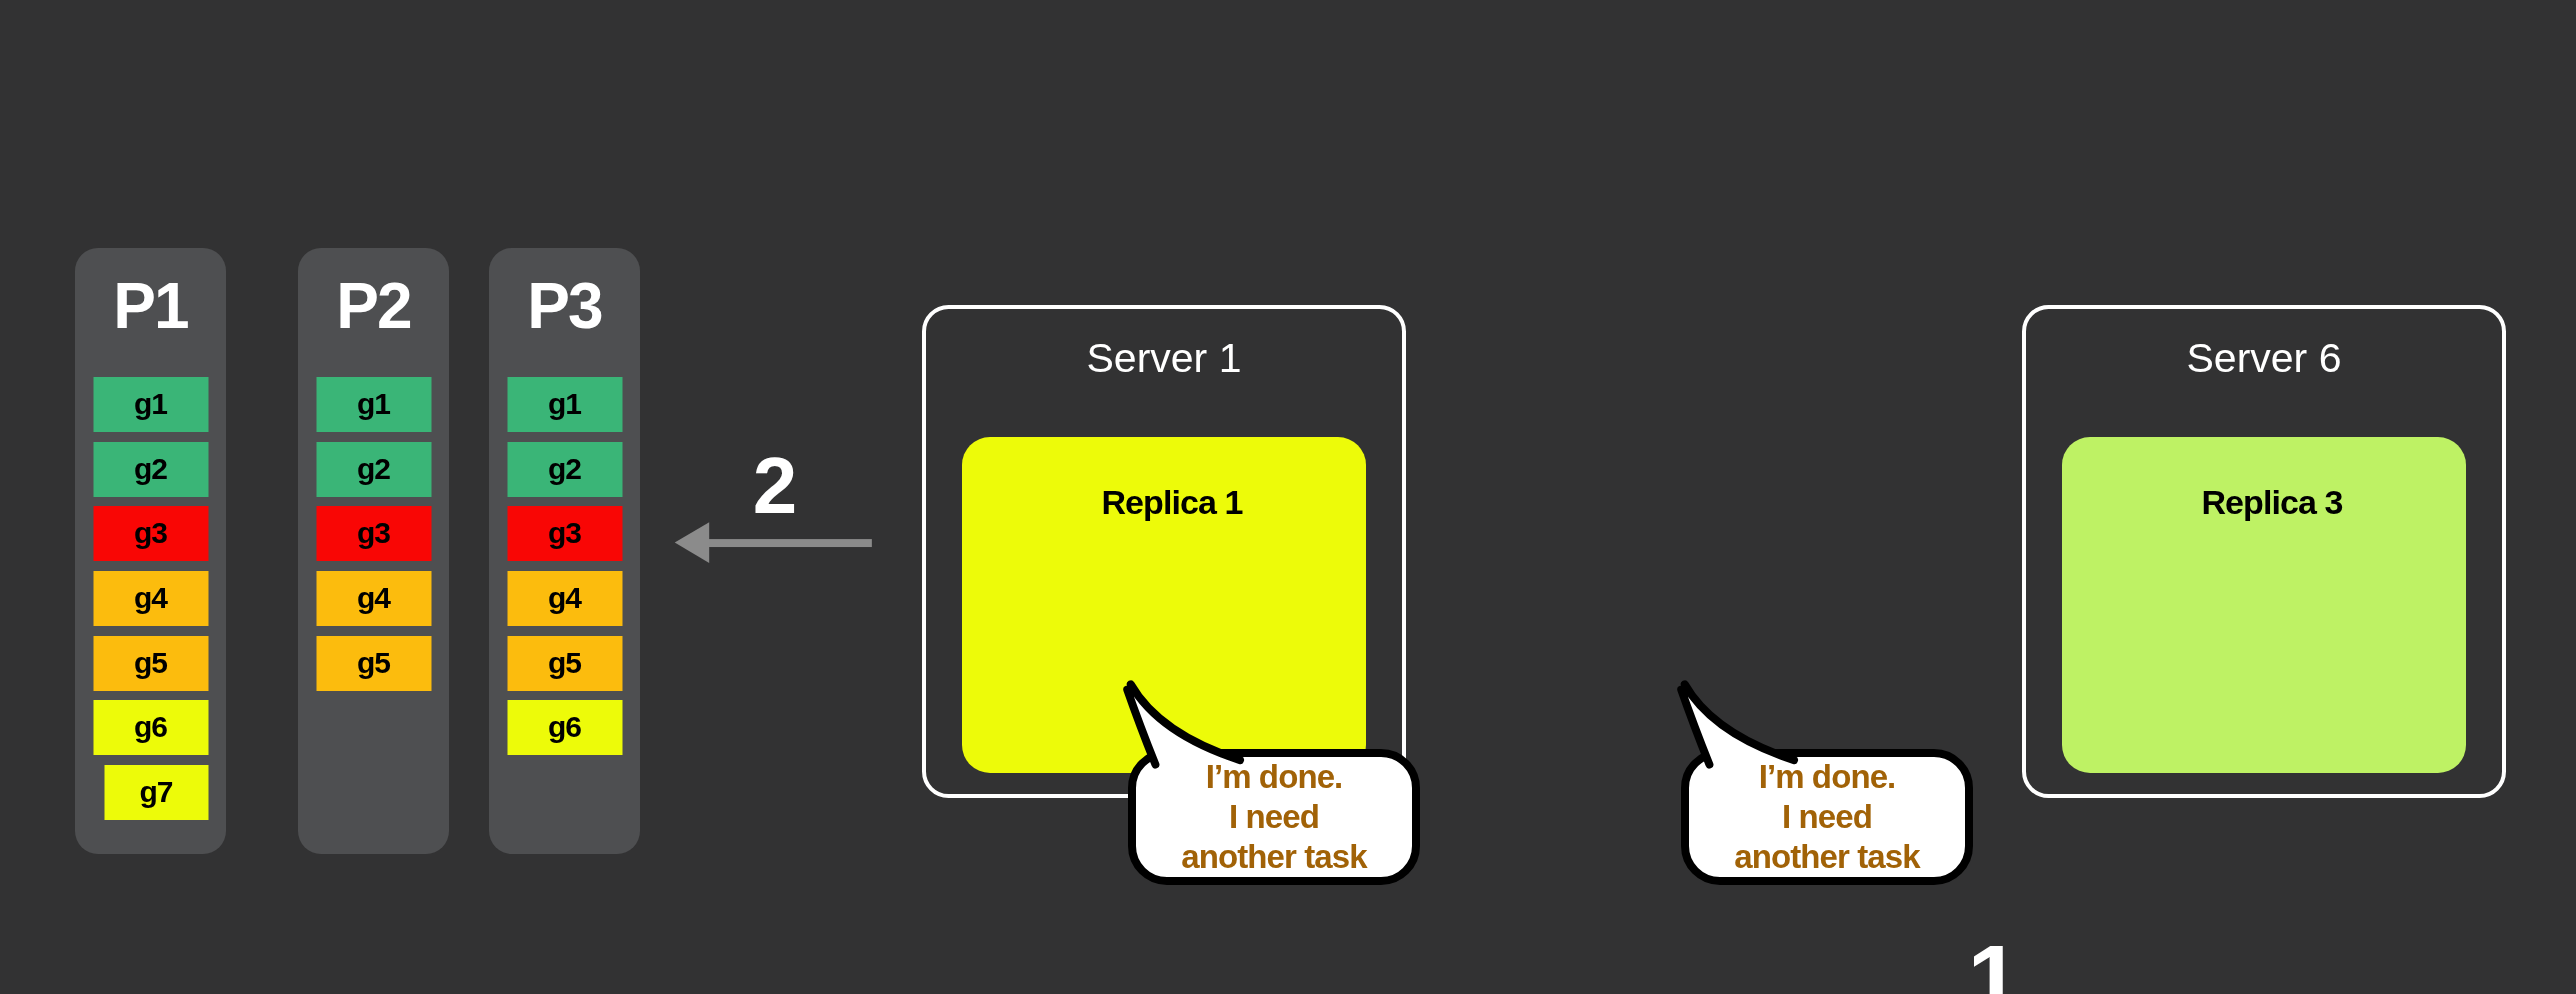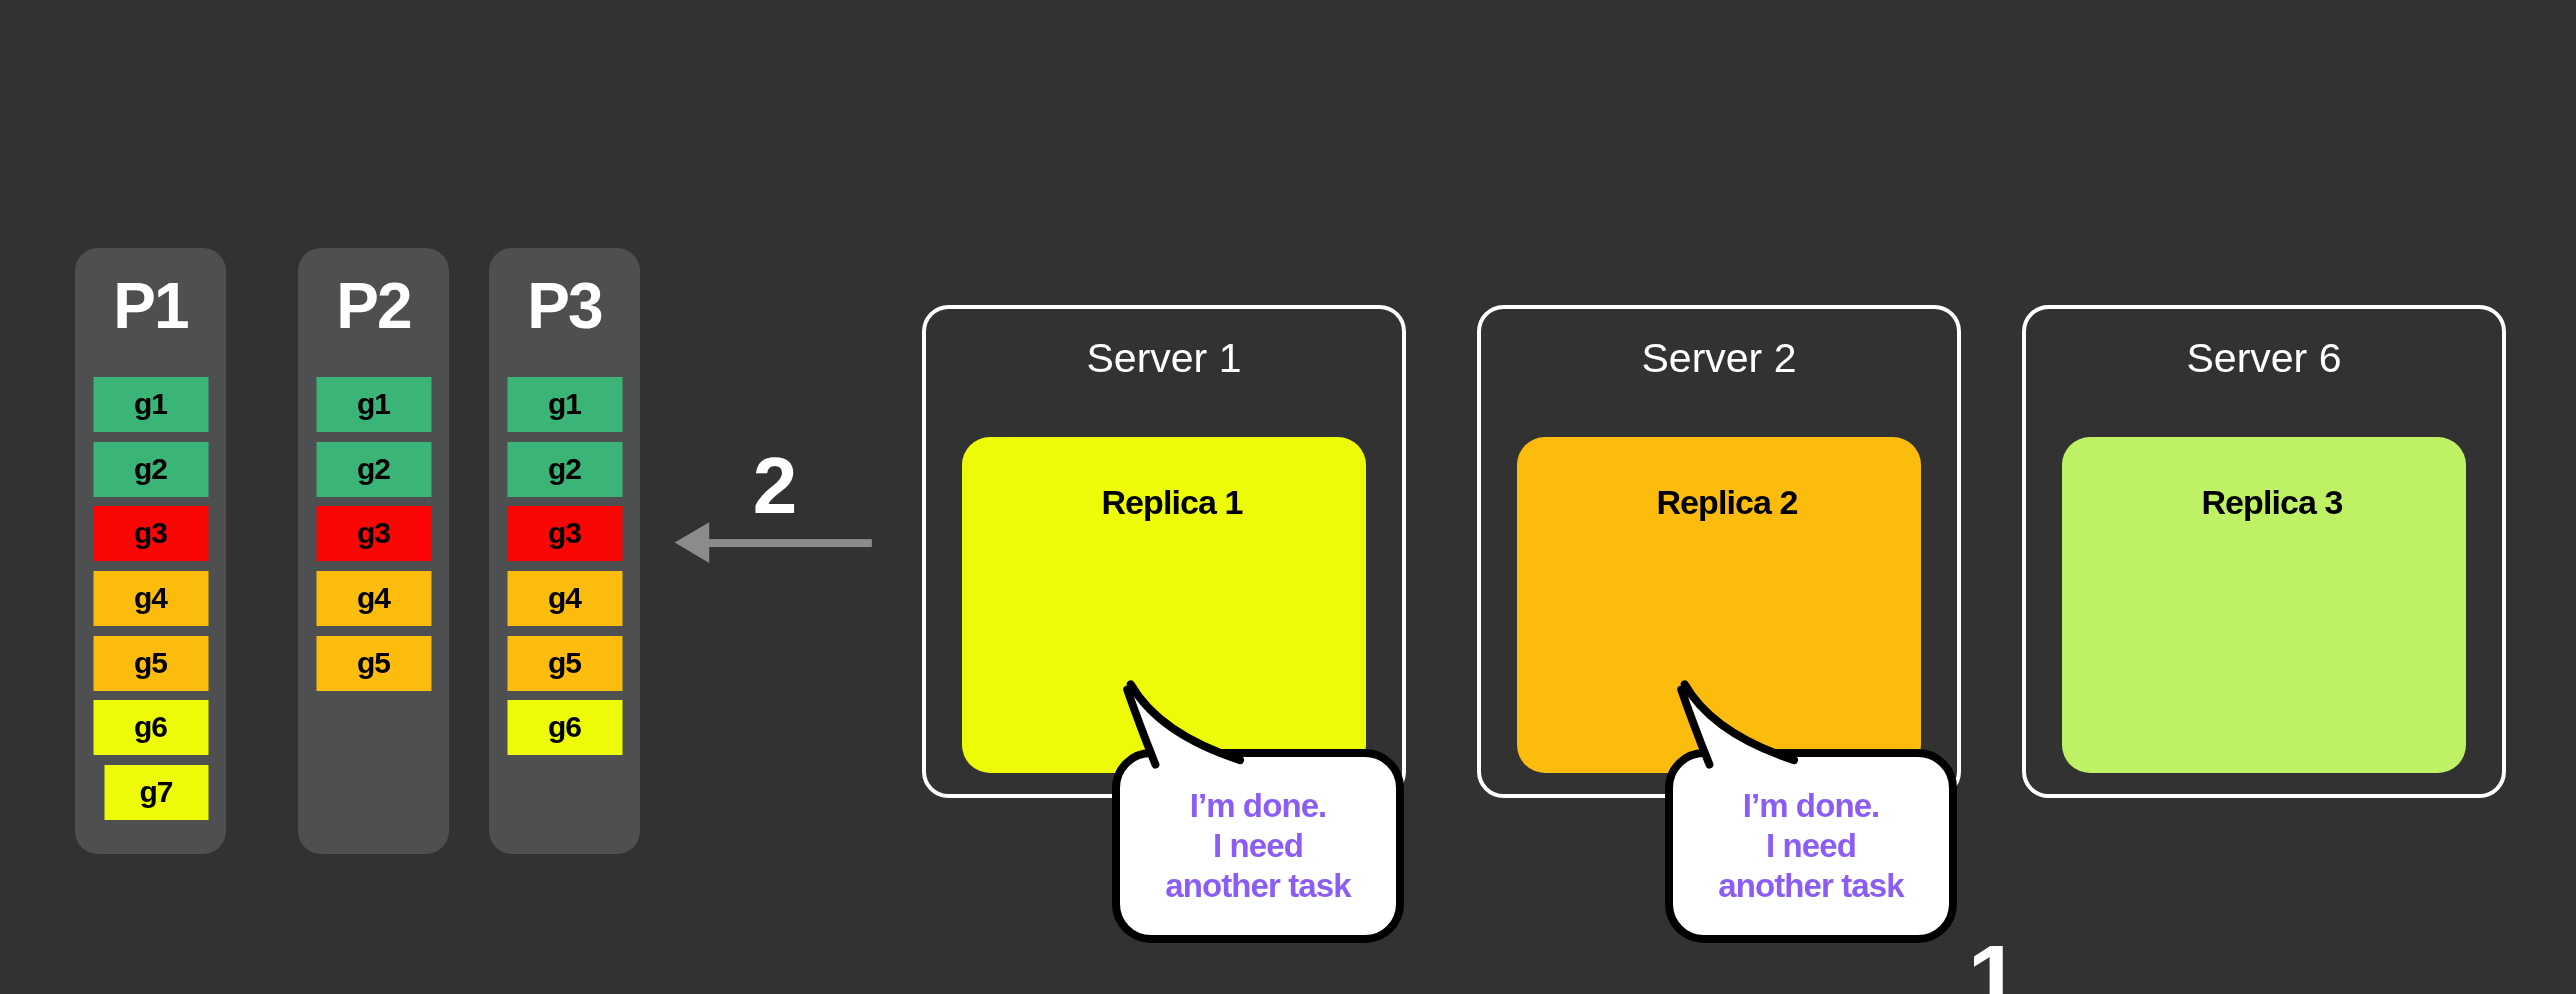--- a/index.html
+++ b/index.html
@@ -46,25 +46,25 @@
   .replica{
     position:absolute;left:50%;top:128px;transform:translateX(-50%);
     width:388px;height:336px;border-radius:28px;padding-left:16px;
   }
   .rlabel{
     padding-top:46px;text-align:center;
     font-size:34px;font-weight:bold;color:#000;letter-spacing:-0.9px;
   }
   
   .bubble{
-    position:absolute;top:749px;width:292px;height:194px;
+    position:absolute;top:749px;width:292px;height:136px;
     background:#fff;border:8px solid #000;border-radius:39px;
     box-sizing:border-box;z-index:5;
     display:flex;flex-direction:column;justify-content:center;align-items:center;
-    font-size:33px;font-weight:bold;color:#8b5cf6;line-height:1.22;letter-spacing:-0.9px;
+    font-size:33px;font-weight:bold;color:#a16207;line-height:1.22;letter-spacing:-0.9px;margin-left:16px;
   }
   .tail{position:absolute;top:679px;z-index:6;}
   
   .step1{
     position:absolute;left:1941px;top:924px;width:106px;
     text-align:center;font-size:95px;font-weight:bold;color:#fff;
   }
 </style>
 </head>
 <body>
@@ -110,26 +110,20 @@
     <rect x="40" y="27" width="194" height="9" fill="#8B8B8B"></rect>
     <polygon points="11,31 50,8 50,54" fill="#8B8B8B"></polygon>
   </svg>
 
   <div class="server" style="left:922px">
     <div class="stitle">Server 1</div>
     <div class="replica" style="background: rgb(237, 251, 9);">
       <div class="rlabel">Replica 1</div>
     </div>
   </div>
-  <div class="server" style="left:1477px">
-    <div class="stitle">Server 2</div>
-    <div class="replica" style="background: rgb(252, 188, 13);">
-      <div class="rlabel">Replica 2</div>
-    </div>
-  </div>
   <div class="server" style="left:2022px">
     <div class="stitle">Server 6</div>
     <div class="replica" style="background: #bef264;">
       <div class="rlabel">Replica 3</div>
     </div>
   </div>
 
   <div class="bubble" style="left:1112px">
     <div>I’m done.</div>
     <div>I need</div>

